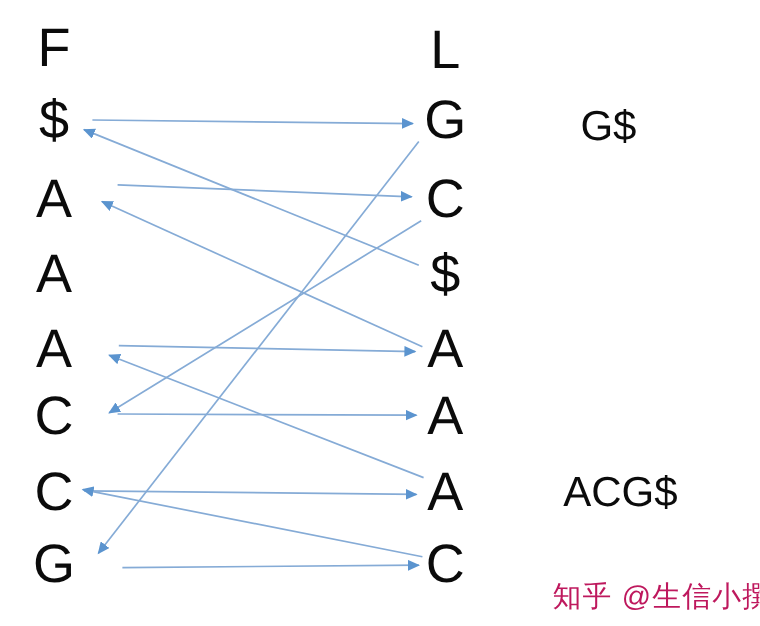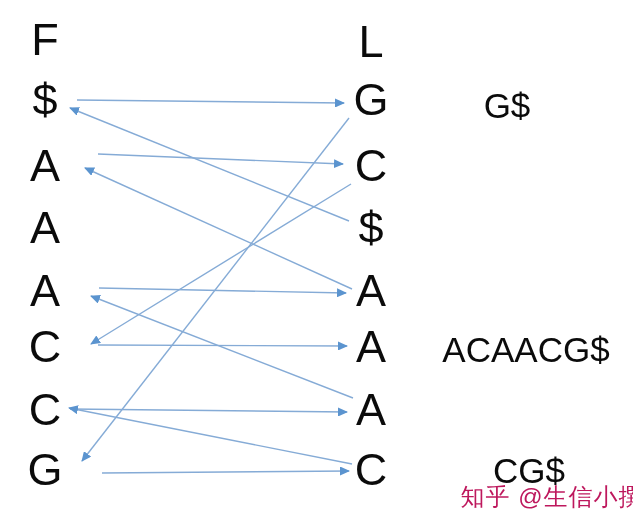--- a/index.html
+++ b/index.html
@@ -82,18 +82,17 @@
   <div class="glyph" style="left:371px;top:42px">L</div>
   <div class="glyph" style="left:371px;top:100px">G</div>
   <div class="glyph" style="left:371px;top:166px">C</div>
   <div class="glyph" style="left:371px;top:228px">$</div>
   <div class="glyph" style="left:371px;top:291px">A</div>
   <div class="glyph" style="left:371px;top:347px">A</div>
   <div class="glyph" style="left:371px;top:410px">A</div>
   <div class="glyph" style="left:371px;top:470px">C</div>
 
   <div class="suffix" style="left:507px;top:106px">G$</div>
-  <div class="suffix" style="left:526px;top:350px">ACAACG$</div>
-  <div class="suffix" style="left:529px;top:471px">CG$</div>
+  <div class="suffix" style="left:517px;top:411px">ACG$</div>
 
   <div class="watermark">知乎 @生信小撰</div>
 
 </div>
 
 </body></html>

